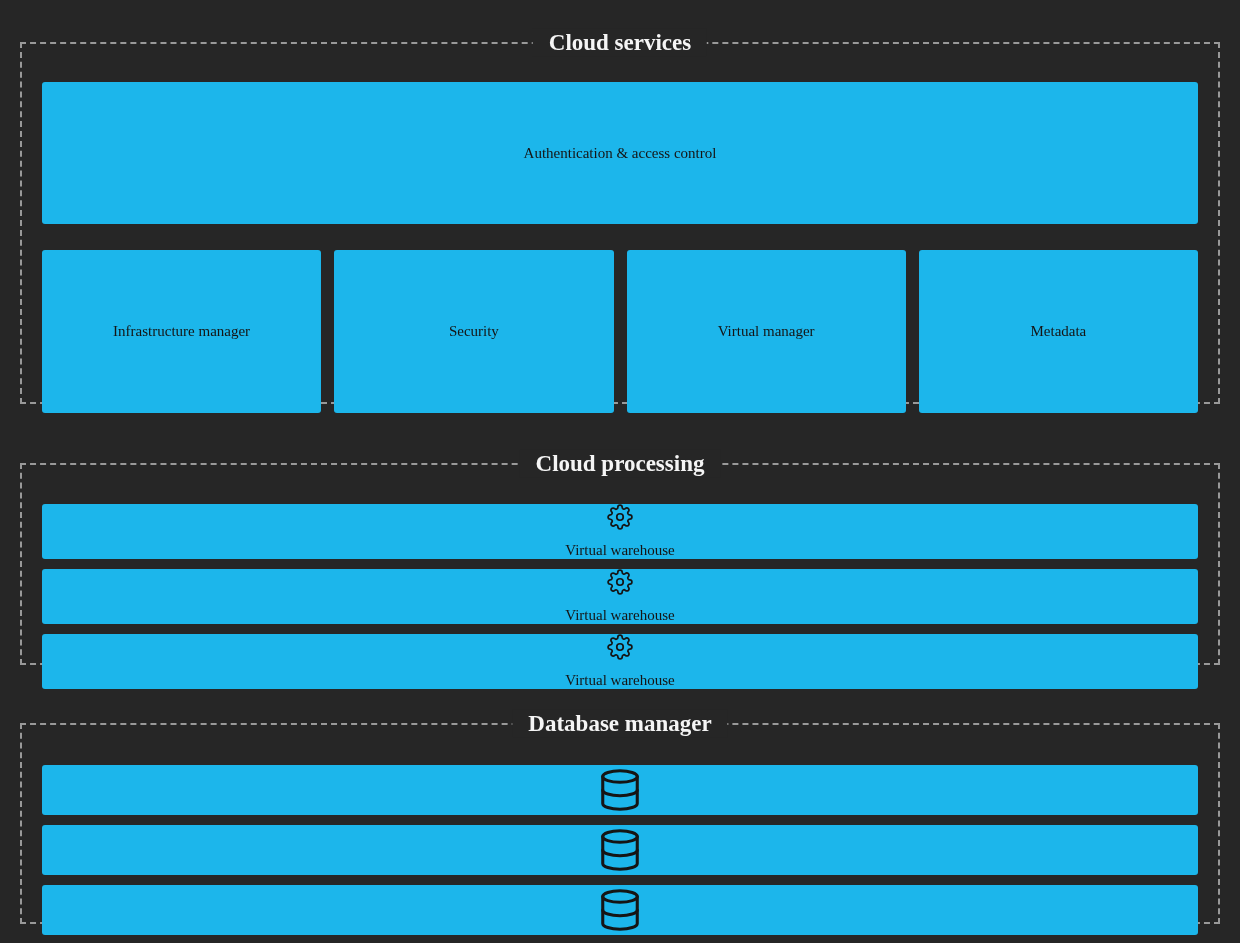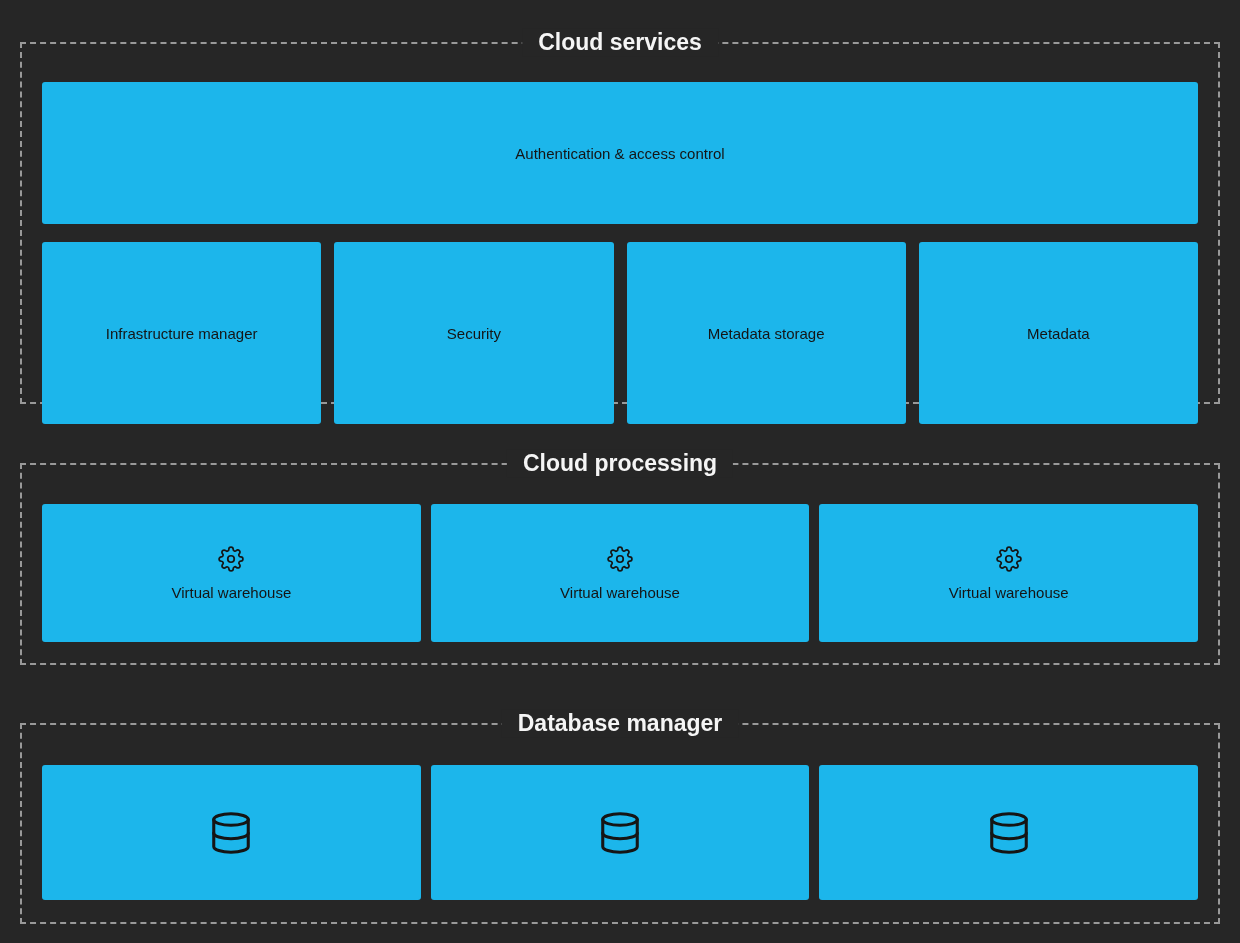--- a/index.html
+++ b/index.html
@@ -7,21 +7,21 @@
     --accent:#1cb6eb;
     --border:#999999;
     --title:#f5f5f5;
     --box_text:#151515;
   }
   html,body{margin:0;padding:0;background:var(--bg);}
   .canvas{
     position:relative;
     width:1240px;height:943px;
     background:var(--bg);
-    font-family:Liberation Sans, sans-serif;
+    font-family:Liberation Serif, serif;
     overflow:hidden;
   }
   .section{
     position:absolute;left:20px;right:20px;
     border:2px dashed var(--border);
   }
   .s1{top:42px;height:358px;}
   .s2{top:463px;height:198px;}
   .s3{top:723px;height:197px;}
   .section-title{
@@ -38,27 +38,27 @@
     border-radius:3px;
     color:var(--box_text);
     display:flex;align-items:center;justify-content:center;
     font-size:15px;
     text-align:center;
   }
   .auth-box{
     position:absolute;left:20px;right:20px;top:38px;height:142px;
   }
   .services-row{
-    position:absolute;left:20px;right:20px;top:198px;height:182px;
+    position:absolute;left:20px;right:20px;top:206px;height:163px;
     display:flex;gap:13px;
   }
   .service-box{flex:1;}
   .row3{
     position:absolute;left:20px;right:20px;top:39px;height:138px;
-    display:flex;gap:10px;
+    display:flex;gap:10px;flex-direction:column;
   }
   .s3 .row3{top:40px;height:135px;}
   .wh-box{flex:1;flex-direction:column;gap:12px;}
   .db-box{flex:1;}
   .icon{display:flex;align-items:center;justify-content:center;line-height:0;}
   .gear svg{width:26px;height:26px;stroke:var(--box_text);}
   .db svg{width:46px;height:50px;stroke:var(--box_text);}
 </style>
 </head>
 <body>
@@ -71,21 +71,21 @@
       <span>Authentication &amp; access control</span>
     </div>
     <div class="services-row">
       <div class="box service-box">
         <span>Infrastructure manager</span>
       </div>
       <div class="box service-box">
         <span>Security</span>
       </div>
       <div class="box service-box">
-        <span>Metadata storage</span>
+        <span>Virtual manager</span>
       </div>
       <div class="box service-box">
         <span>Metadata</span>
       </div>
     </div>
   </section>
 
   <section class="section s2">
     <span class="section-title">Cloud processing</span>
     <div class="row3">

